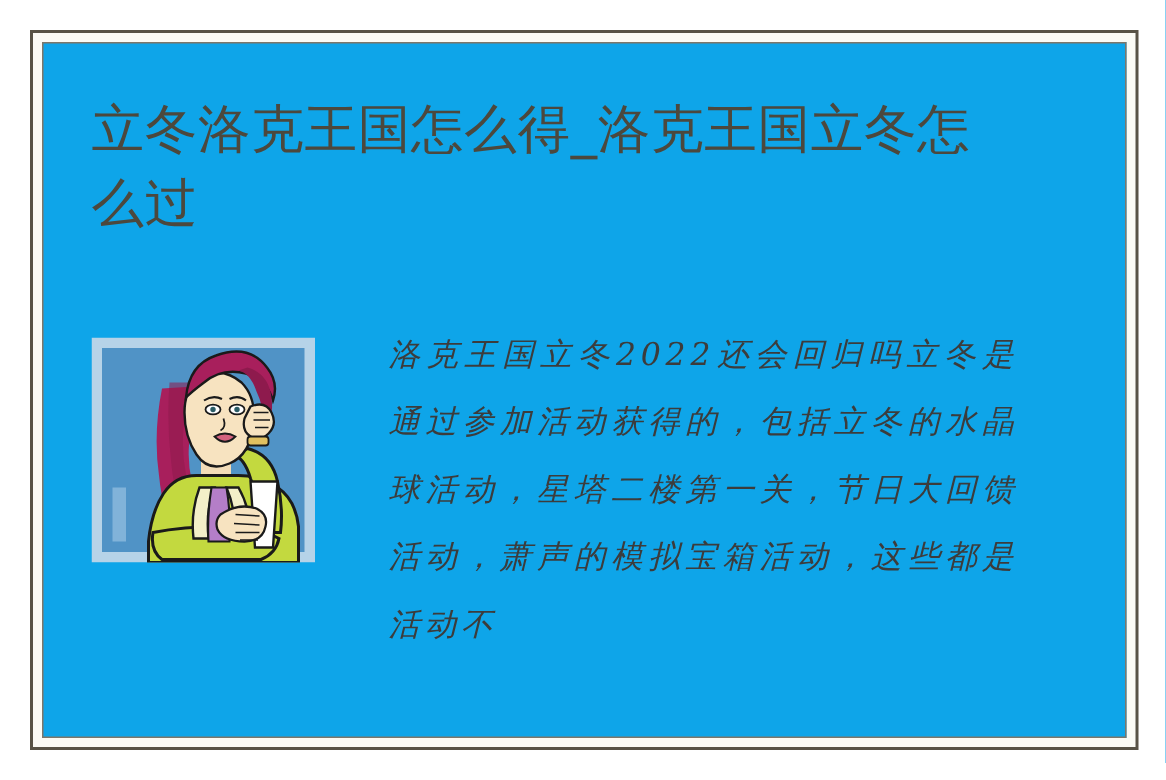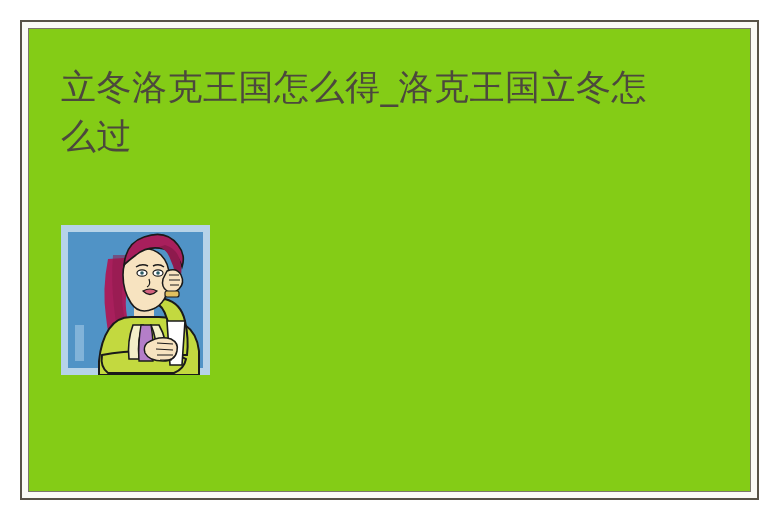--- a/index.html
+++ b/index.html
@@ -26,21 +26,21 @@
     border: 2px solid #585346;
   }
   .page-inner {
     position: absolute;
     left: 6px;
     top: 6px;
     right: 6px;
     bottom: 6px;
     box-sizing: border-box;
     border: 1px solid #7c776a;
-    background: #84cc16;
+    background: #0ea5e9;
   }
 
   
   .article-title {
     position: absolute;
     left: 32px;
     top: 34px;
     width: 620px;
     margin: 0;
     font-family: "DejaVu Sans", "Liberation Sans", sans-serif;
@@ -143,16 +143,17 @@
           <path d="M108 50 l10 0 M108 55 l11 0 M109 60 l9 0" stroke="#1a1a1a" stroke-width="1"></path>
 
           <rect x="104" y="66" width="14" height="6" rx="2" fill="#e0c060" stroke="#1a1a1a" stroke-width="1.2"></rect>
 
           <path d="M106 96 l18 0 l-3 44 l-12 0 z" fill="#ffffff" stroke="#1a1a1a" stroke-width="1.6"></path>
           <path d="M86 118 q12 -8 24 -4 q8 4 6 12 q-2 10 -14 10 q-14 0 -18 -8 q-2 -6 2 -10 z" fill="#f7e3c0" stroke="#1a1a1a" stroke-width="1.5"></path>
           <path d="M96 118 l16 1 M95 124 l17 1 M96 130 l16 0 M99 135 l12 0" stroke="#1a1a1a" stroke-width="1"></path>
         </svg>
       </div>
 
+      <p class="body-copy">洛克王国立冬2022还会回归吗立冬是通过参加活动获得的，包括立冬的水晶球活动，星塔二楼第一关，节日大回馈活动，萧声的模拟宝箱活动，这些都是活动不</p>
 
     </div>
   </div>
 </div>
 
 </body></html>

